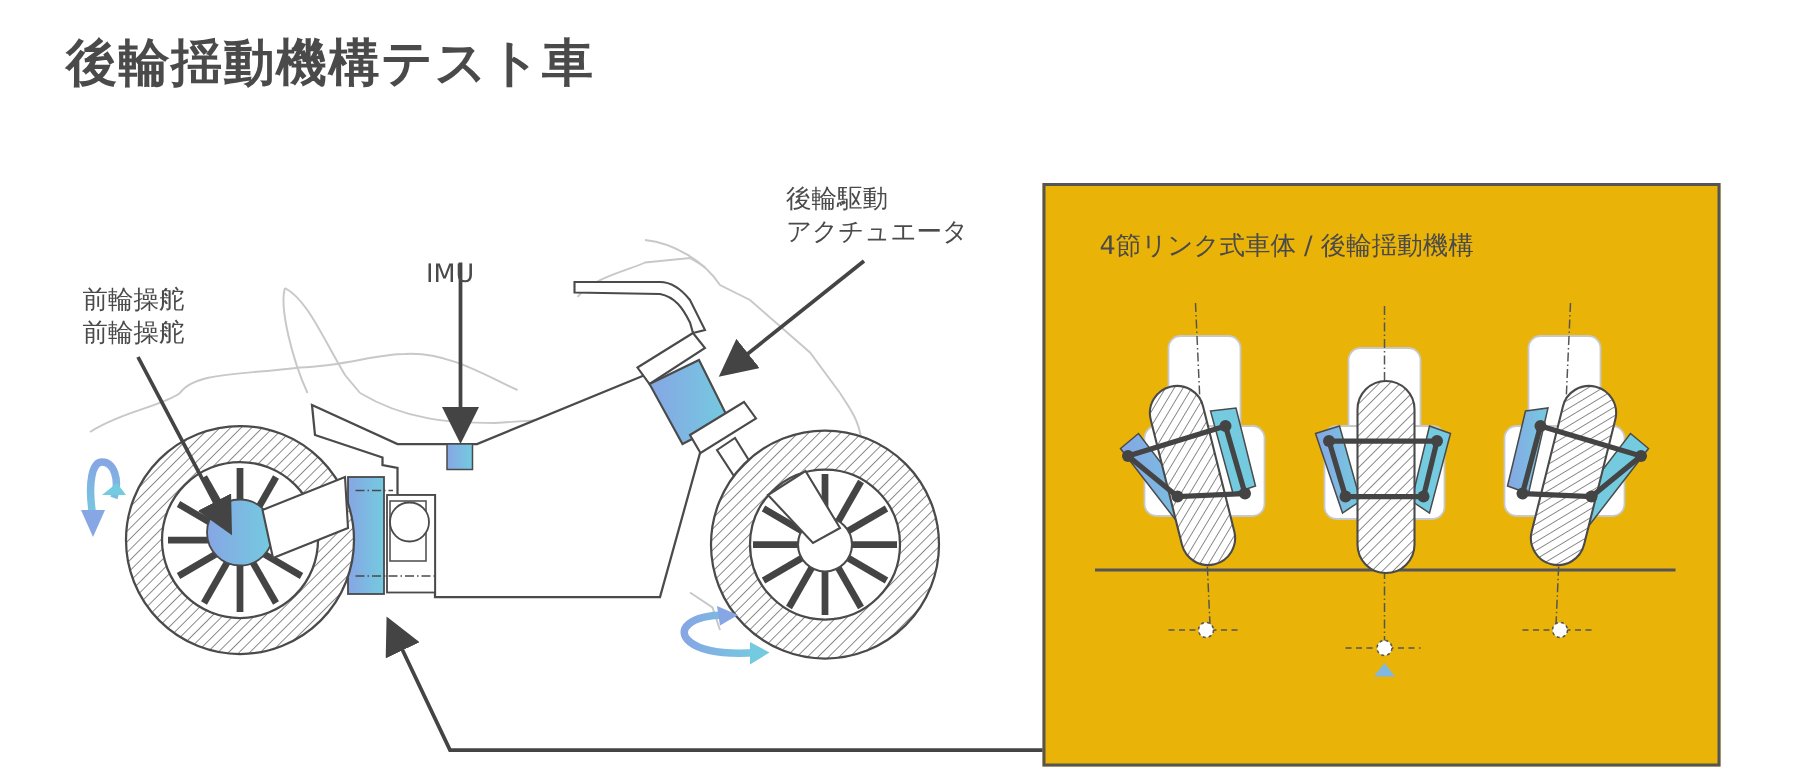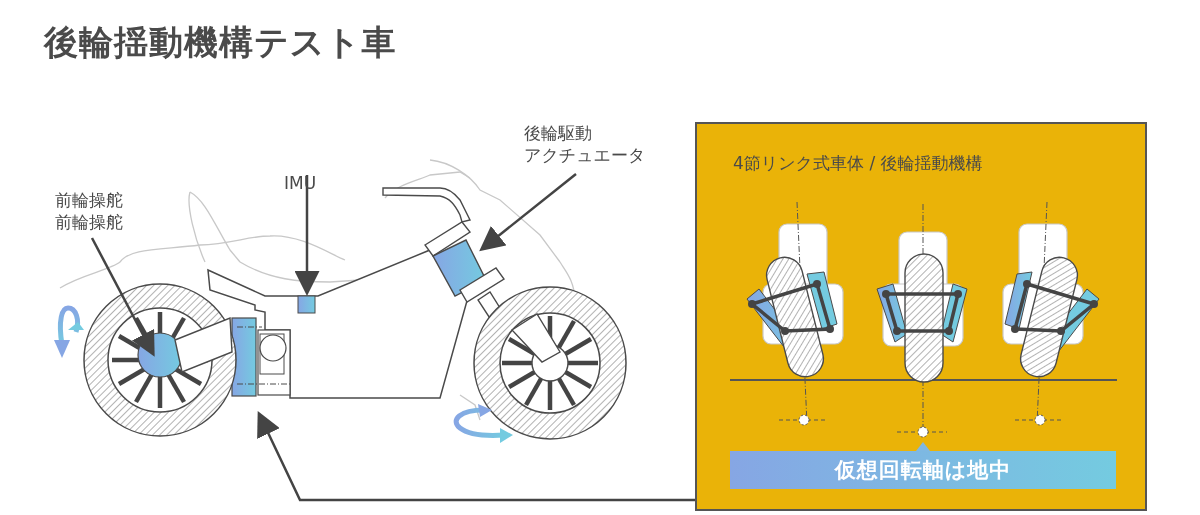--- a/index.html
+++ b/index.html
@@ -203,14 +203,13 @@
       <rect x="334" y="132" width="36" height="122" rx="18" transform="rotate(14 352 193)" fill="url(#hatch)" stroke="#4a4a4a" stroke-width="1.4"></rect>
       <polyline points="330,160 397,180 364,207 318,205 330,160" fill="none" stroke="#444" stroke-width="3.5"></polyline>
       <circle cx="330" cy="160" r="4" fill="#444"></circle>
       <circle cx="397" cy="180" r="4" fill="#444"></circle>
       <circle cx="364" cy="207" r="4" fill="#444"></circle>
       <circle cx="318" cy="205" r="4" fill="#444"></circle>
     </g>
   </svg>
 
   <div class="banner-notch"></div>
-  <div class="banner">仮想回転軸は地中</div>
 </div>
 
 </body></html>

